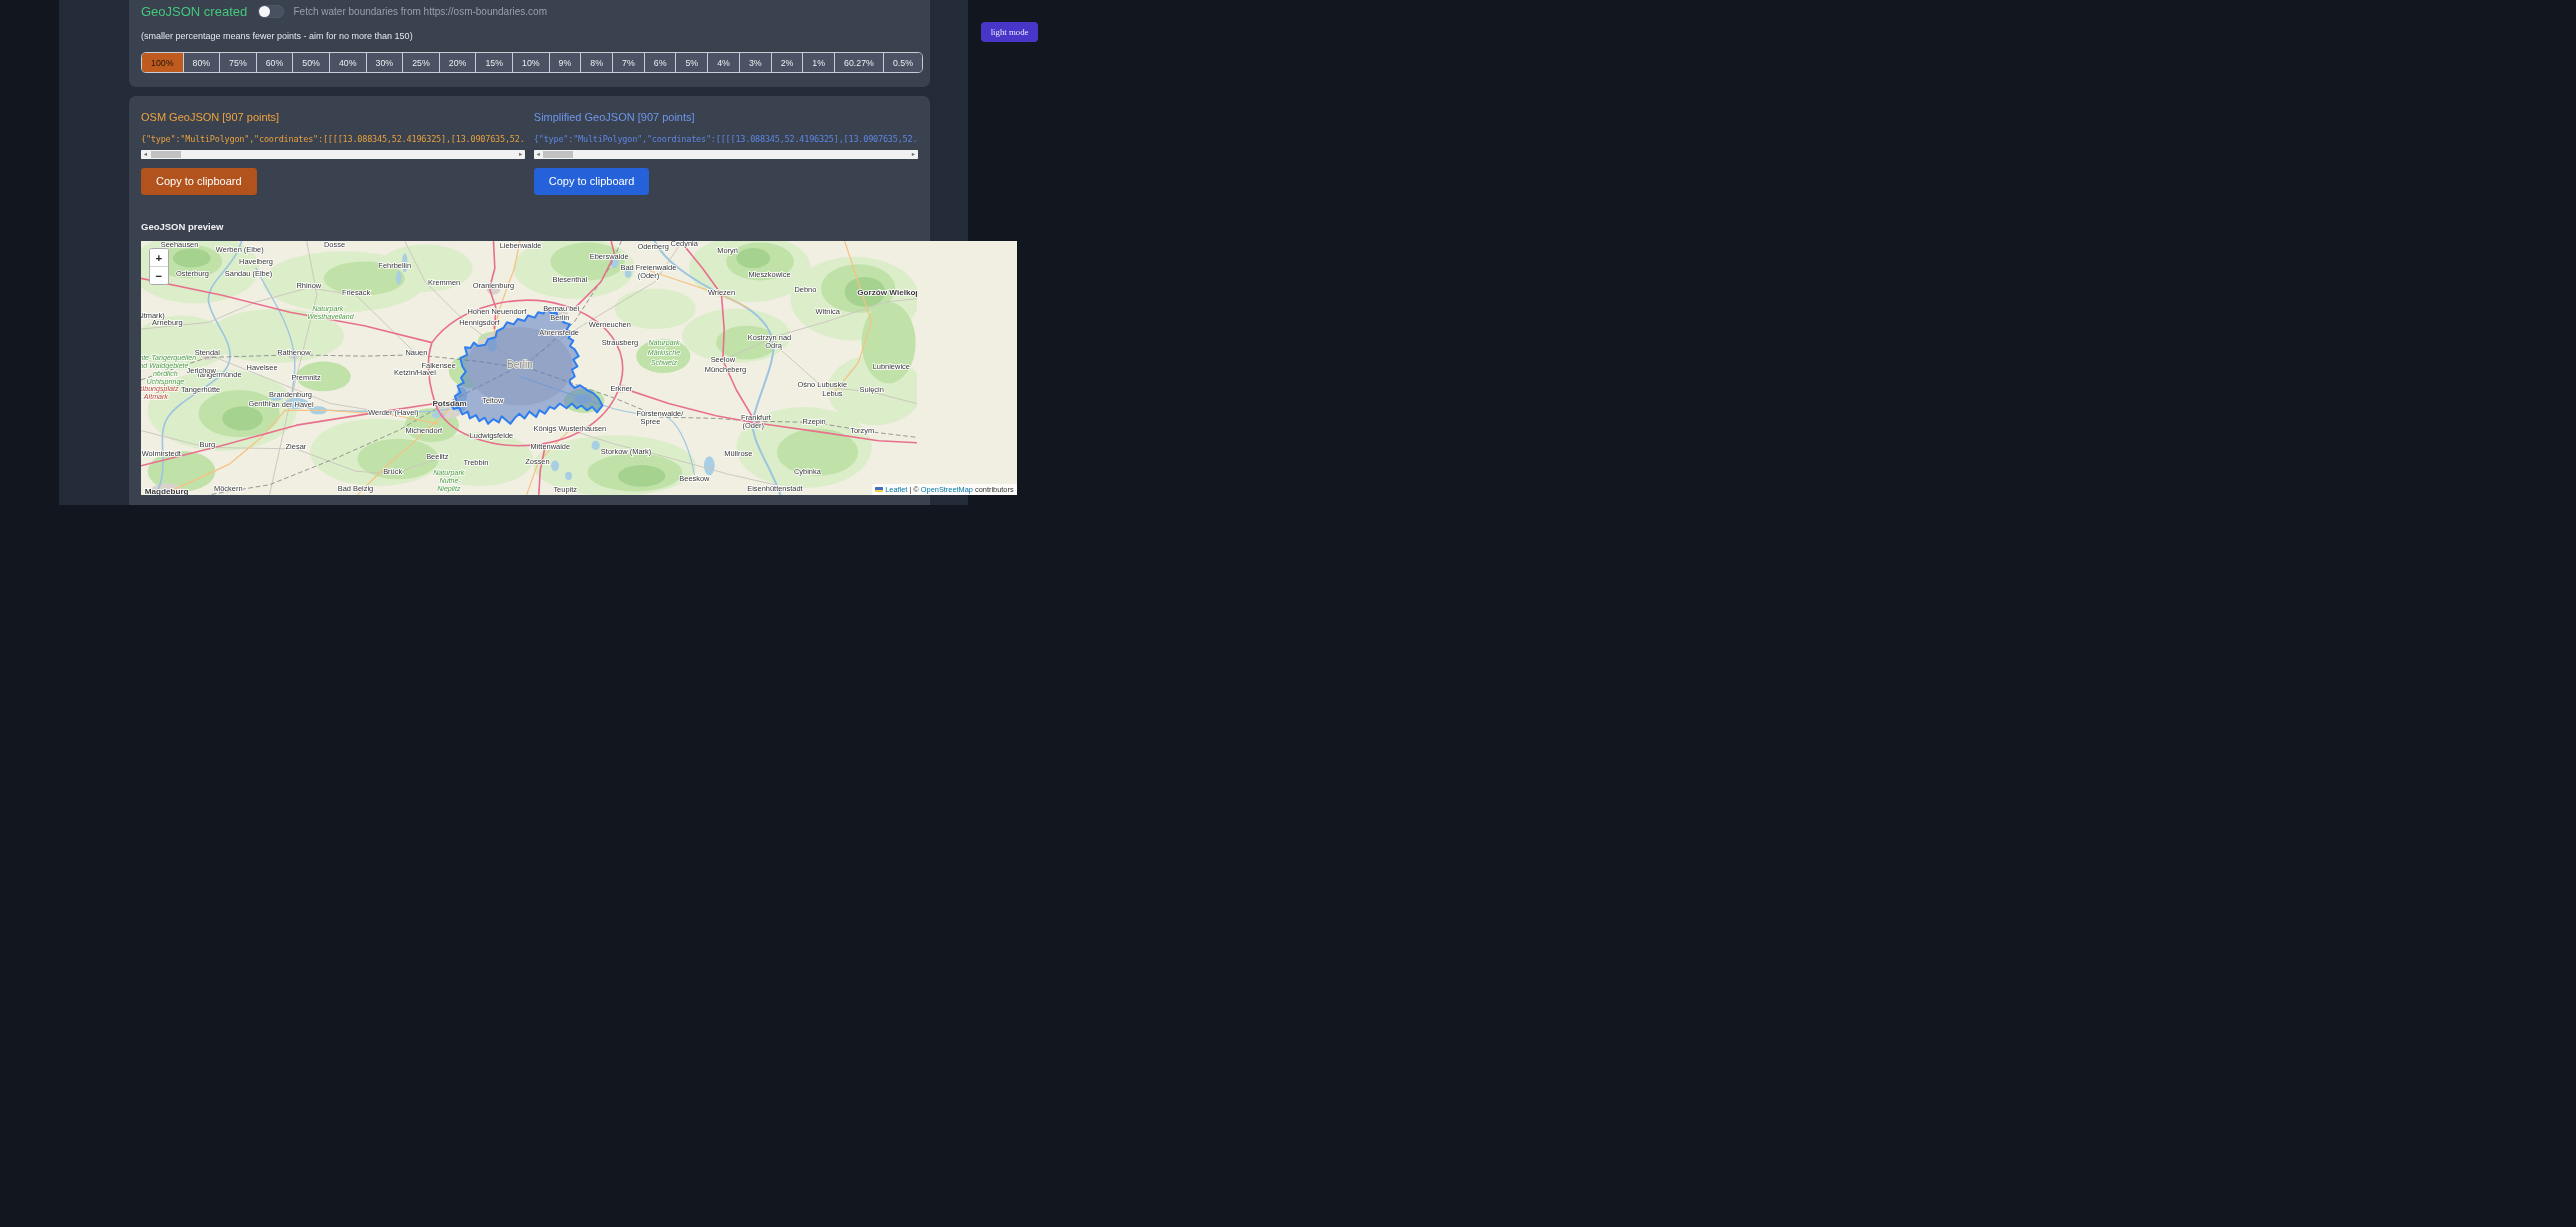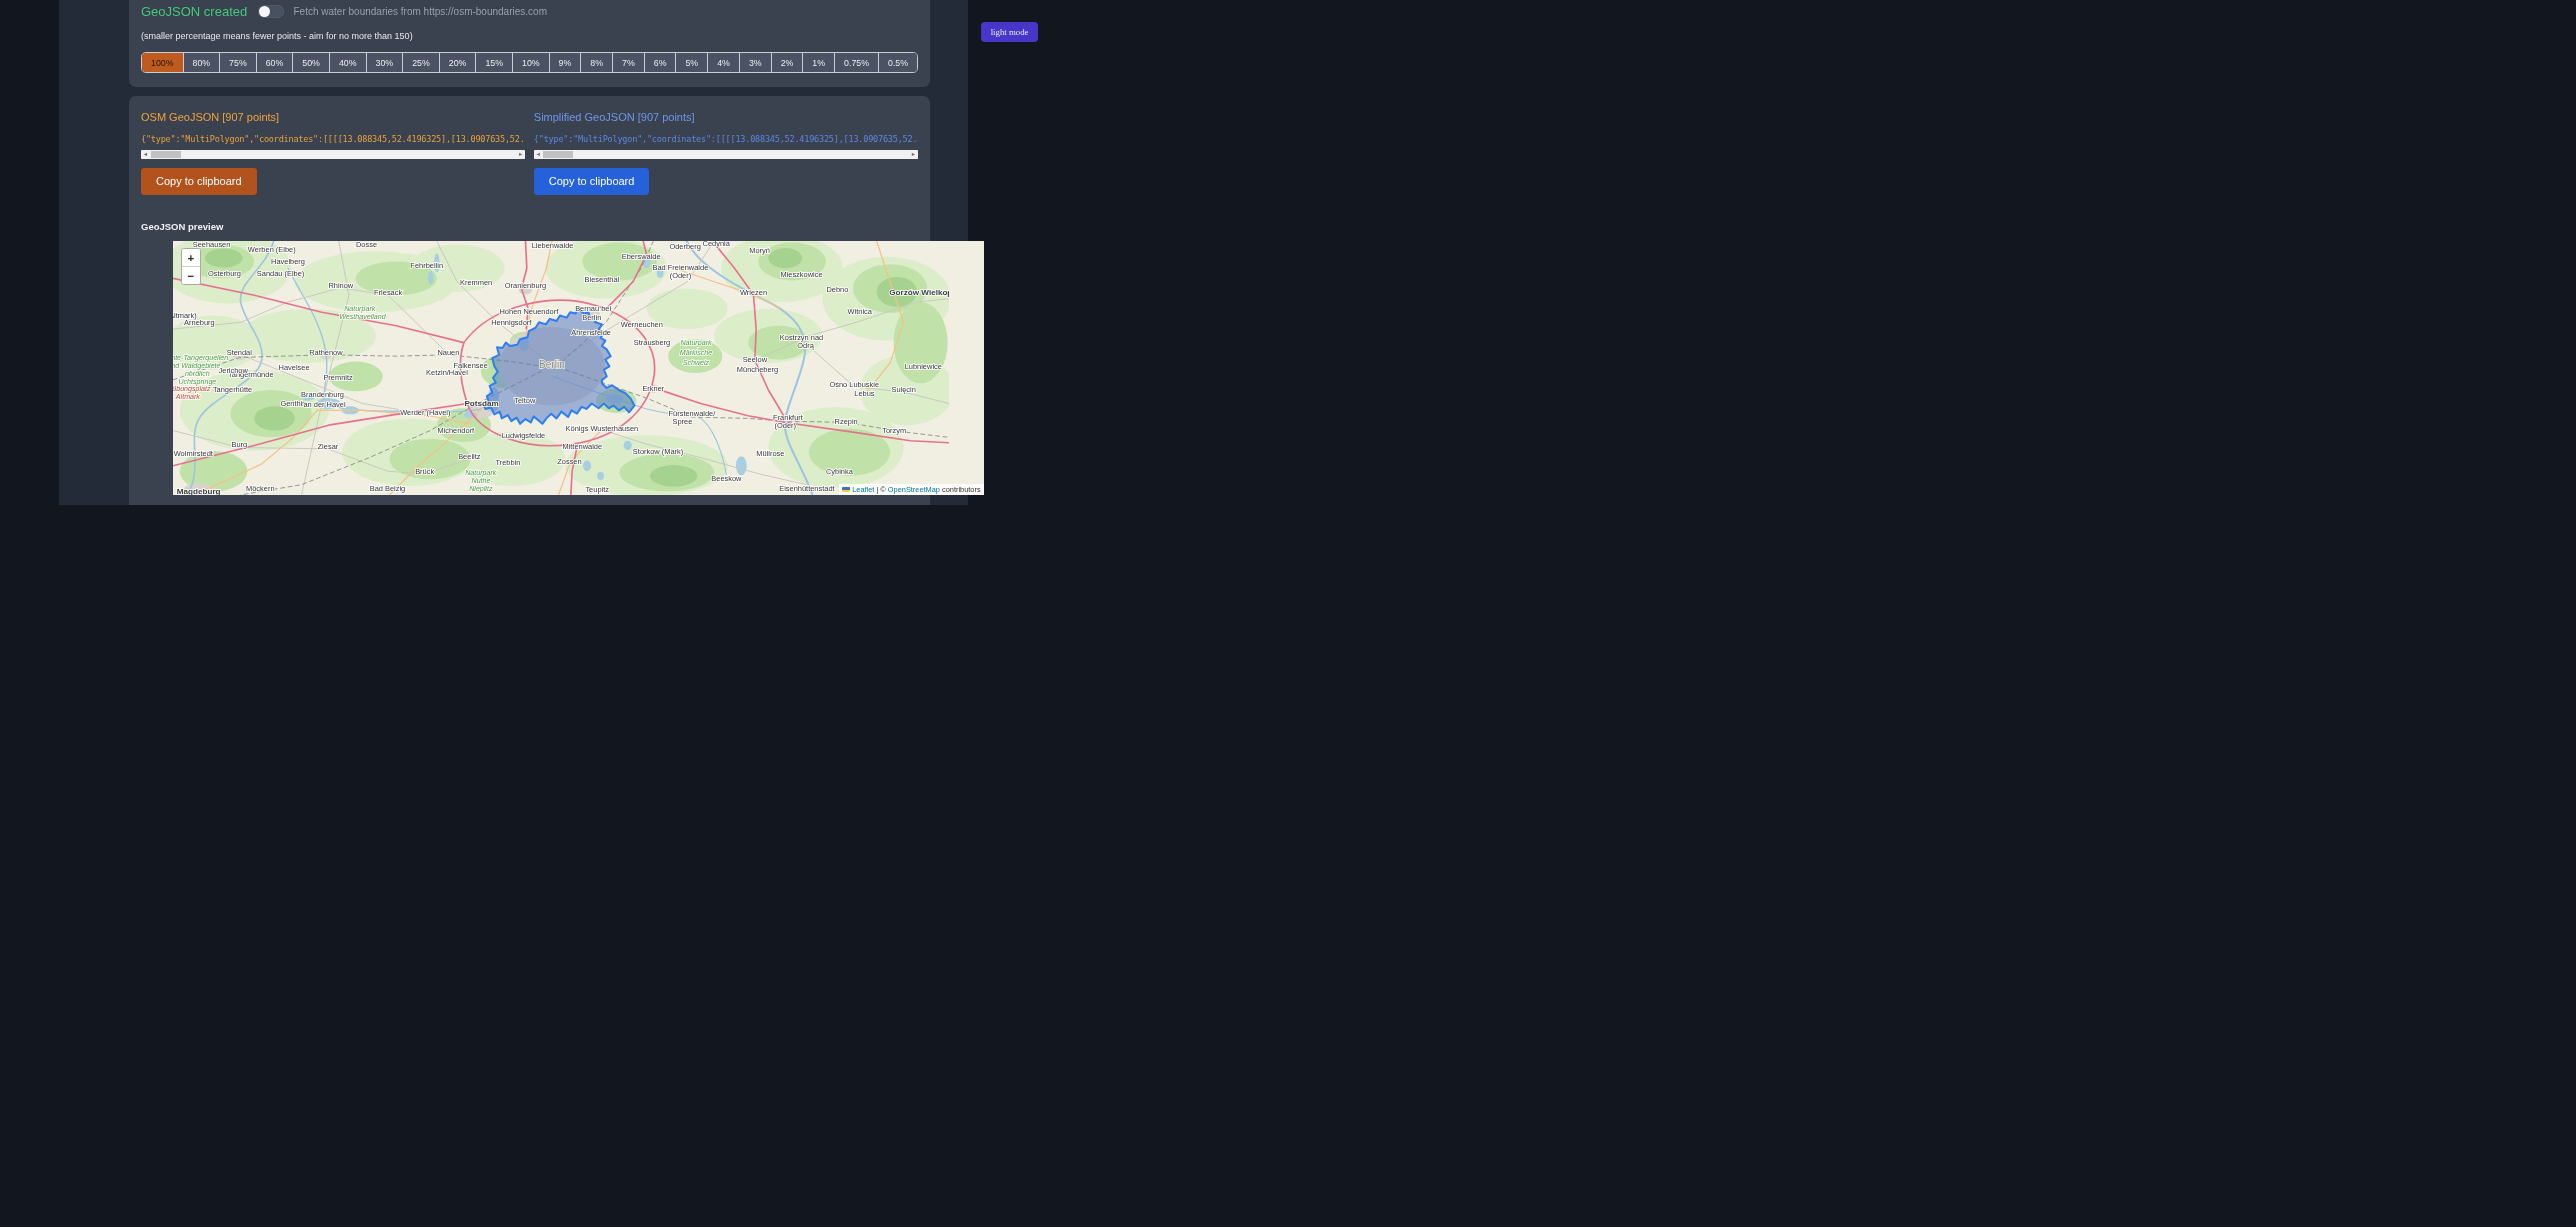--- a/index.html
+++ b/index.html
@@ -36,21 +36,21 @@
   .hscroll .arr{position:absolute;top:0;width:8.8px;height:8.8px;display:flex;align-items:center;justify-content:center;
                 color:#6f6f6f;font-size:5.4px;line-height:8.8px;}
   .hscroll .arr.l{left:0;} .hscroll .arr.r{right:0;}
   .hscroll .thumb{position:absolute;left:9.5px;top:0.7px;width:30px;height:7.4px;background:#c1c1c1;}
   .copy-btn{appearance:none;border:none;outline:none;margin-top:8.8px;height:27px;padding:0 15px;border-radius:3.4px;
             color:#fff;font-size:11px;font-family:inherit;cursor:pointer;display:inline-block;}
   .copy-btn.osm{background:#b2521c;}
   .copy-btn.simplified{background:#2562d9;}
   .preview-label{margin-top:26px;color:#f0f2f5;font-size:9.5px;font-weight:bold;}
   
-  .map{position:relative;margin-top:9.5px;width:811px;height:254px;background:#f0efe2;overflow:hidden;margin-left:32px;}
+  .map{position:relative;margin-top:9.5px;width:876px;height:254px;background:#f0efe2;overflow:hidden;}
   .map svg{position:absolute;left:0;top:0;display:block;}
   .zoomctl{position:absolute;left:8px;top:6.8px;width:17.6px;background:#fff;border:1px solid #a9a9a9;border-radius:2.7px;overflow:hidden;z-index:5;}
   .zoomctl .zbtn{height:17px;display:flex;align-items:center;justify-content:center;color:#2b2b2b;font-size:11.5px;font-weight:bold;cursor:pointer;background:#fff;}
   .zoomctl .zbtn+.zbtn{border-top:0.7px solid #cfcfcf;}
   .attribution{position:absolute;right:0;bottom:0;background:rgba(255,255,255,0.82);font-size:7.4px;color:#333;
                padding:0.7px 3.4px 1.4px 3.4px;z-index:5;display:flex;align-items:center;gap:2px;}
   .attribution a{color:#0078a8;text-decoration:none;}
   .flag{width:8px;height:5.4px;display:inline-block;background:linear-gradient(#3f6fb8 50%,#f7d14a 50%);border-radius:0.7px;}
   
   text{font-family:"Liberation Sans",sans-serif;}
@@ -94,21 +94,21 @@
           <button class="pct">10%</button>
           <button class="pct">9%</button>
           <button class="pct">8%</button>
           <button class="pct">7%</button>
           <button class="pct">6%</button>
           <button class="pct">5%</button>
           <button class="pct">4%</button>
           <button class="pct">3%</button>
           <button class="pct">2%</button>
           <button class="pct">1%</button>
-          <button class="pct">0.75%</button>
+          <button class="pct">60.27%</button>
           <button class="pct">0.5%</button>
         </div>
     </section>
 
     <section class="card card-main">
       <div class="columns">
         <div class="col">
           <h3 class="panel-title osm">OSM GeoJSON [907 points]</h3>
           <div class="json-line osm">{"type":"MultiPolygon","coordinates":[[[[13.088345,52.4196325],[13.0907635,52.4115</div>
           <div class="hscroll">

